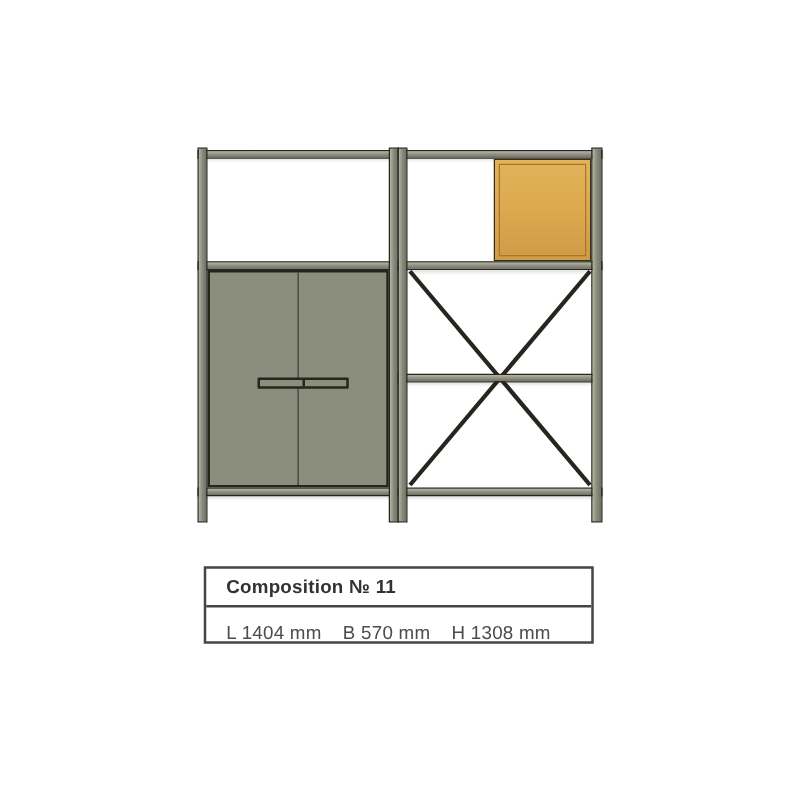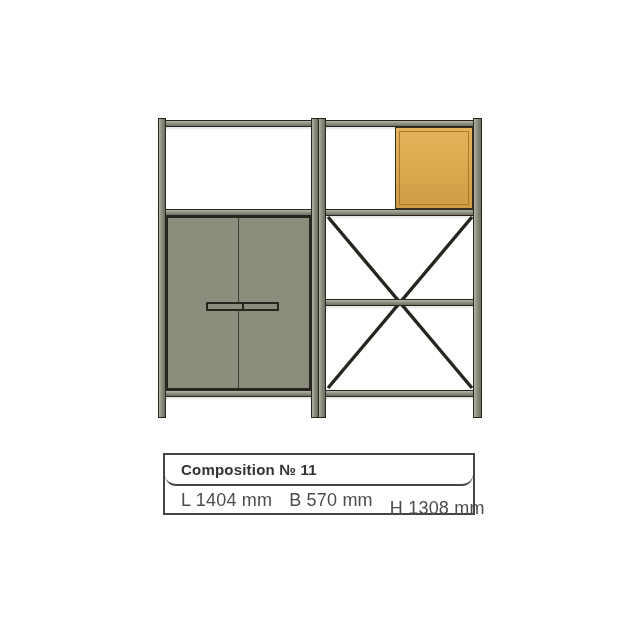--- a/index.html
+++ b/index.html
@@ -140,28 +140,27 @@
   .spec-title-row {
     display: flex;
     align-items: center;
     height: 29px;
     padding: 0 16px;
     border-bottom: 2px solid var(--label-border);
     font-size: 15px;
     font-weight: bold;
     color: var(--title-text);
     letter-spacing: 0.2px;
-    border-radius: 11px;
   }
   .spec-dims-row {
     display: flex;
-    align-items: center;
+    align-items: flex-end;
     height: 29px;
     padding: 0 16px;
-    font-size: 18px;
+    font-size: 15px;
     color: var(--dims-text);
     letter-spacing: 0.2px;
   }
   .spec-dims-row span { margin-right: 17px; white-space: pre; }
   .spec-dims-row span:last-child { margin-right: 0; margin-top: 16px; }
 </style>
 </head>
 <body>
 
 <div class="canvas">

